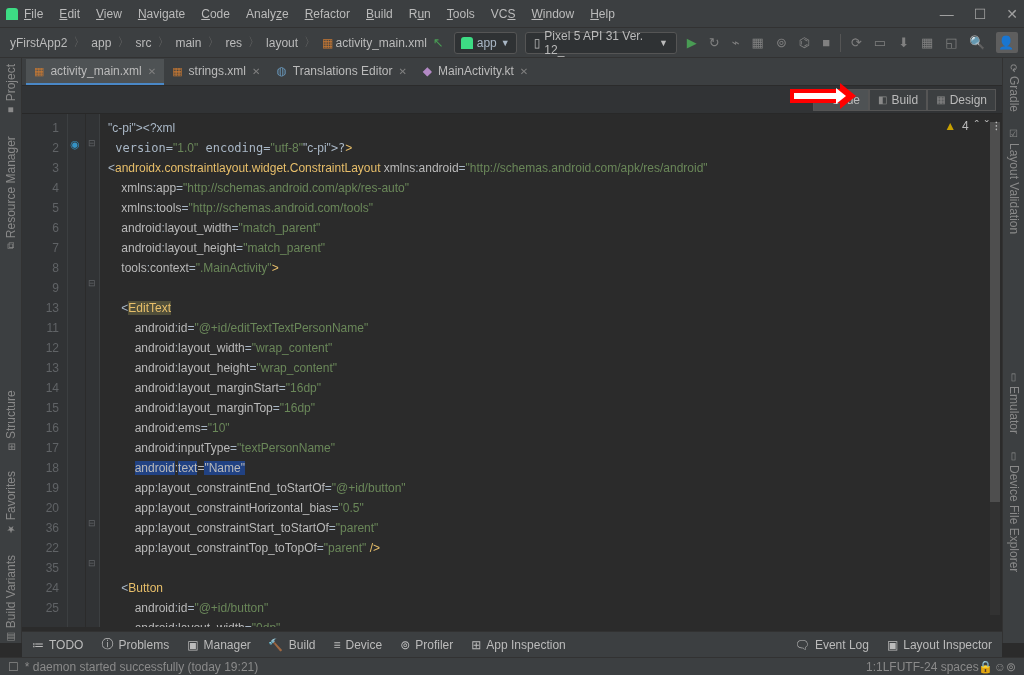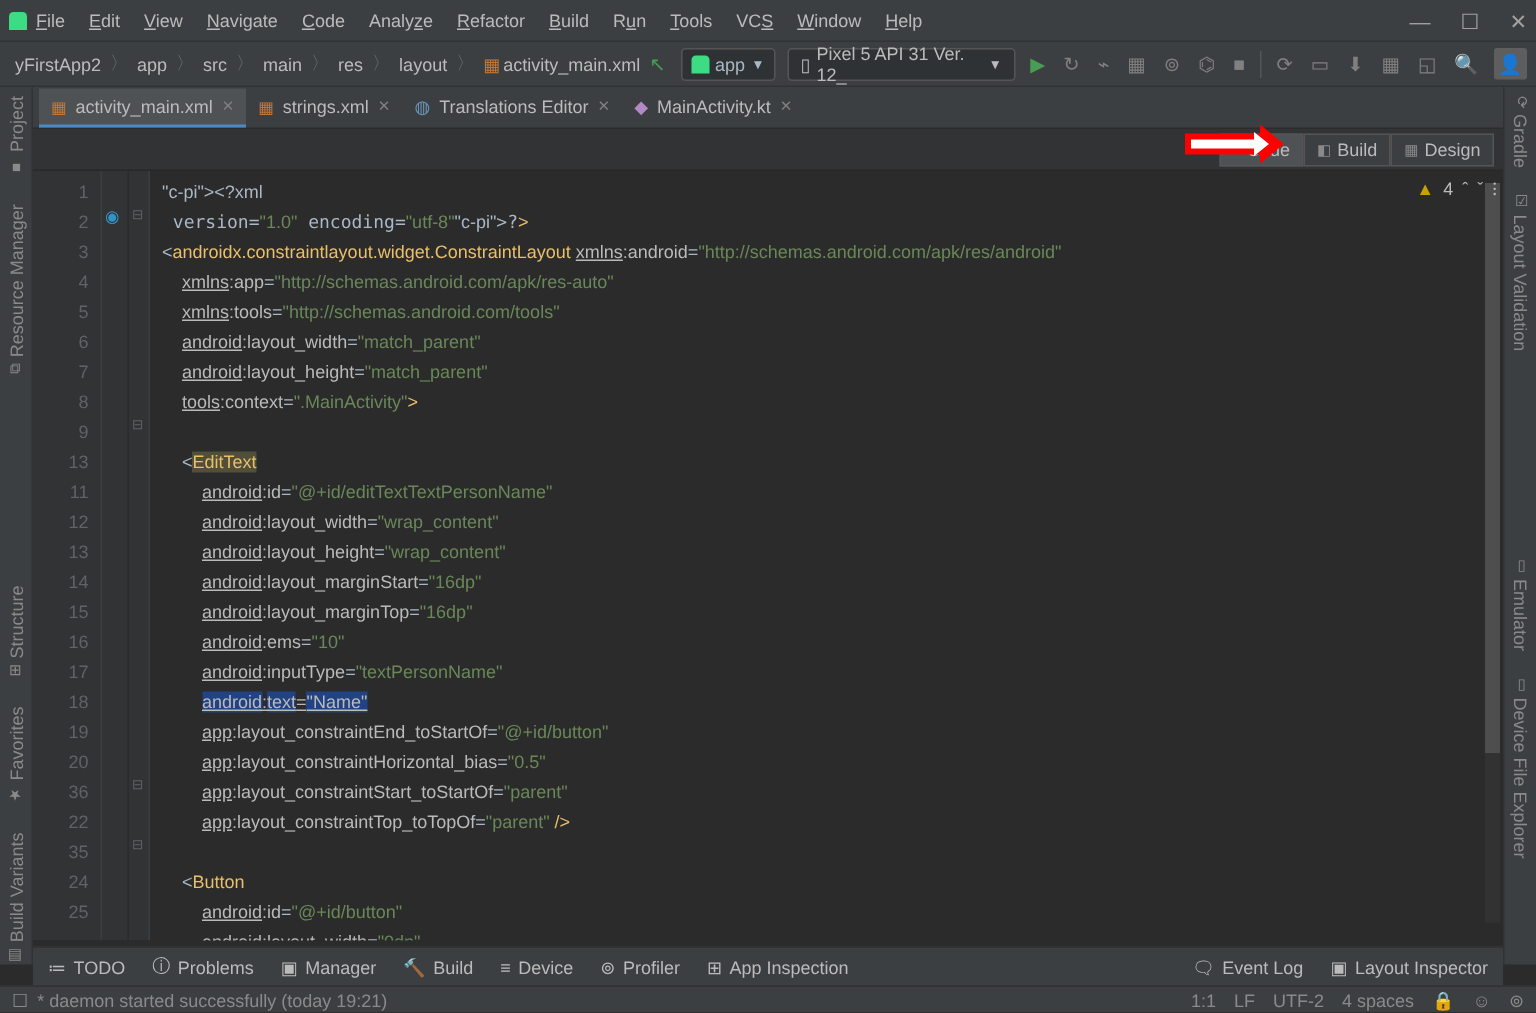--- a/index.html
+++ b/index.html
@@ -56,38 +56,38 @@
 .arrow-head-inner { position:absolute; left:46px; top:-1px; width:0; height:0; border-top:8px solid transparent; border-bottom:8px solid transparent; border-left:10px solid #fff; }
 
 .code-area { flex:1; display:flex; overflow:hidden; position:relative; }
 .gutter { width:46px; background:#313335; color:#606366; text-align:right; padding:4px 8px 4px 4px; font-family:Consolas,monospace; font-size:12px; line-height:20px; border-right:1px solid #3c3f41; }
 .gutter div { height:20px; }
 .fold-col { width:14px; background:#313335; border-right:1px solid #3c3f41; position:relative; }
 .fold-mark { position:absolute; left:2px; font-size:9px; color:#606366; }
 .code-icon-col { width:18px; background:#313335; border-right:1px solid #2b2b2b; position:relative; }
 .code { flex:1; padding:4px 8px; font-family:Consolas,monospace; font-size:12px; line-height:20px; white-space:pre; color:#a9b7c6; }
 .c-tag { color:#e8bf6a; }
-.c-attr-ns { color:#bababa;text-decoration:underline; }
+.c-attr-ns { color:#bababa; }
 .c-attr { color:#bababa; }
 .c-str { color:#6a8759; }
 .c-hi { background:#514f3a; }
 .c-sel { background:#214283; }
 .ln { height:20px; display:block; }
 
 .inspect-bar { position:absolute; right:4px; top:3px; display:flex; align-items:center; gap:6px; font-size:11px; color:#bbbbbb; z-index:2; }
 .warn-ico { color:#c9a100; }
 
 
 .bottom-tools { position:absolute; left:22px; right:22px; bottom:18px; height:26px; background:#3c3f41; border-top:1px solid #323232; display:flex; align-items:center; padding:0 10px; gap:18px; }
 .bt-item { display:flex; align-items:center; gap:5px; font-size:11px; color:#bbbbbb; }
 .bt-right { margin-left:auto; display:flex; gap:18px; }
 
 .statusbar { position:absolute; left:0; right:0; bottom:0; height:18px; background:#3c3f41; border-top:1px solid #323232; display:flex; align-items:center; padding:0 8px; font-size:10px; color:#8a8a8a; }
 .statusbar .msg { display:flex; align-items:center; gap:6px; }
-.statusbar .right { margin-left:auto; display:flex; gap:12px; align-items:flex-start; }
+.statusbar .right { margin-left:auto; display:flex; align-items:flex-start; }
 
 .scrollbar-track { position:absolute; right:24px; top:122px; bottom:60px; width:10px; background:rgba(80,80,80,.2); }
 .scrollbar-thumb { position:absolute; top:0; width:10px; height:380px; background:#4e4e4e; }
 </style>
 </head>
 <body>
 
 <div class="titlebar">
   <span class="and-head"></span>
   <div class="menu">

